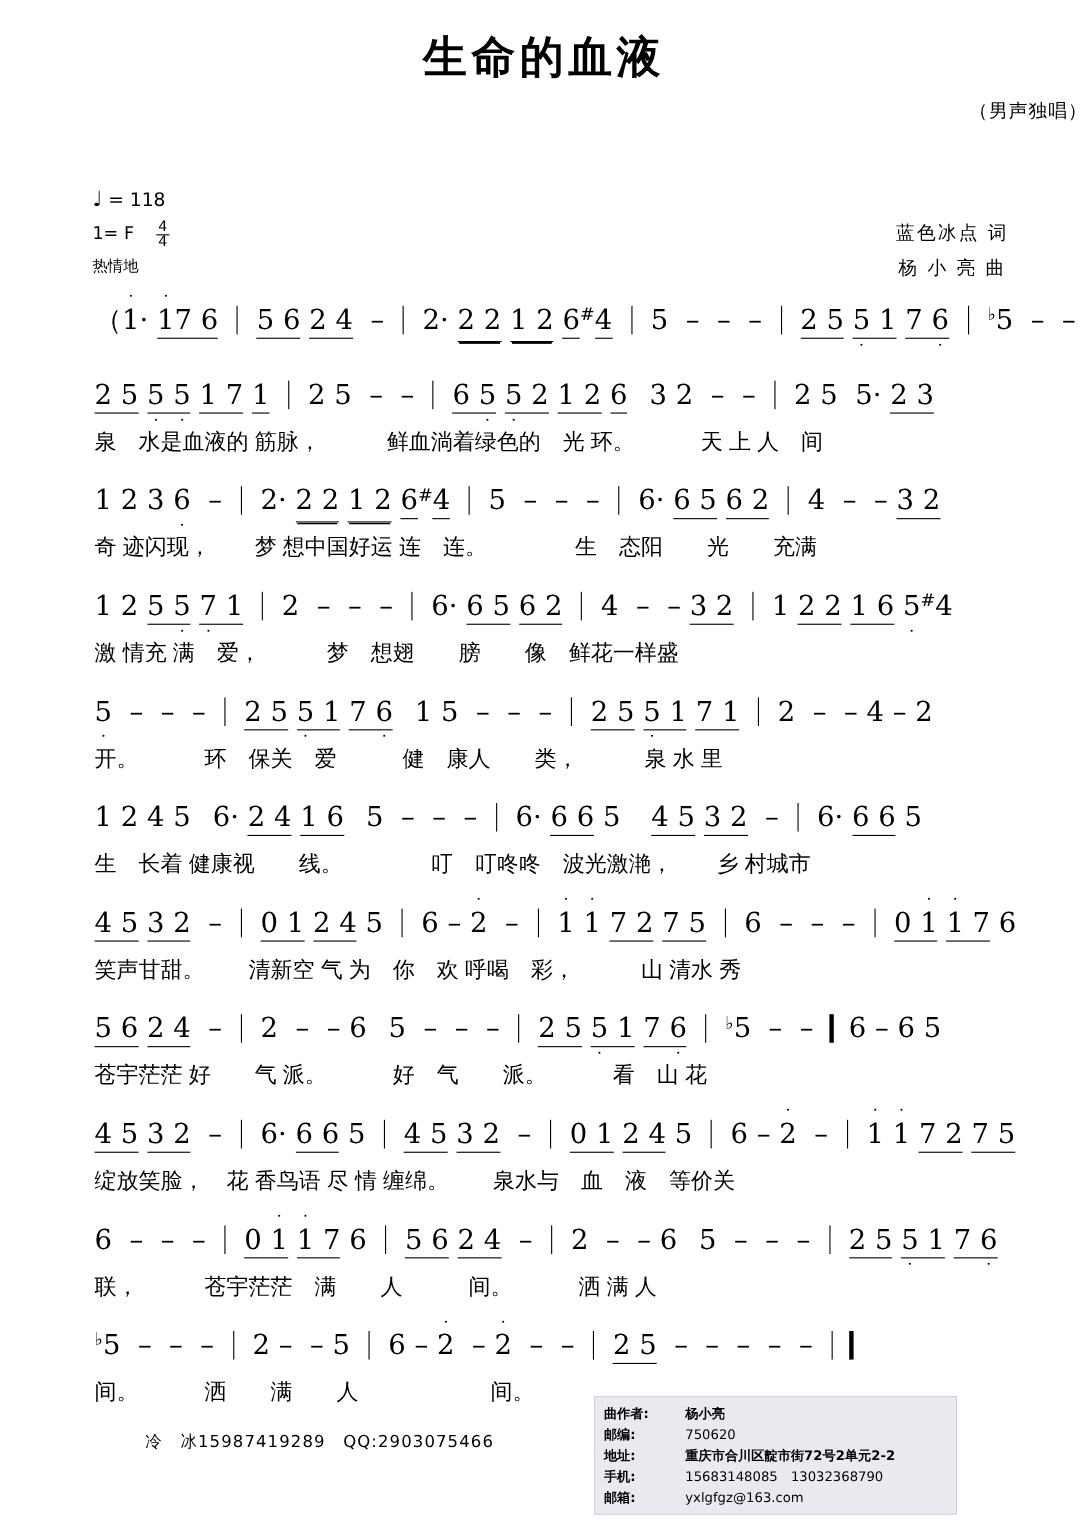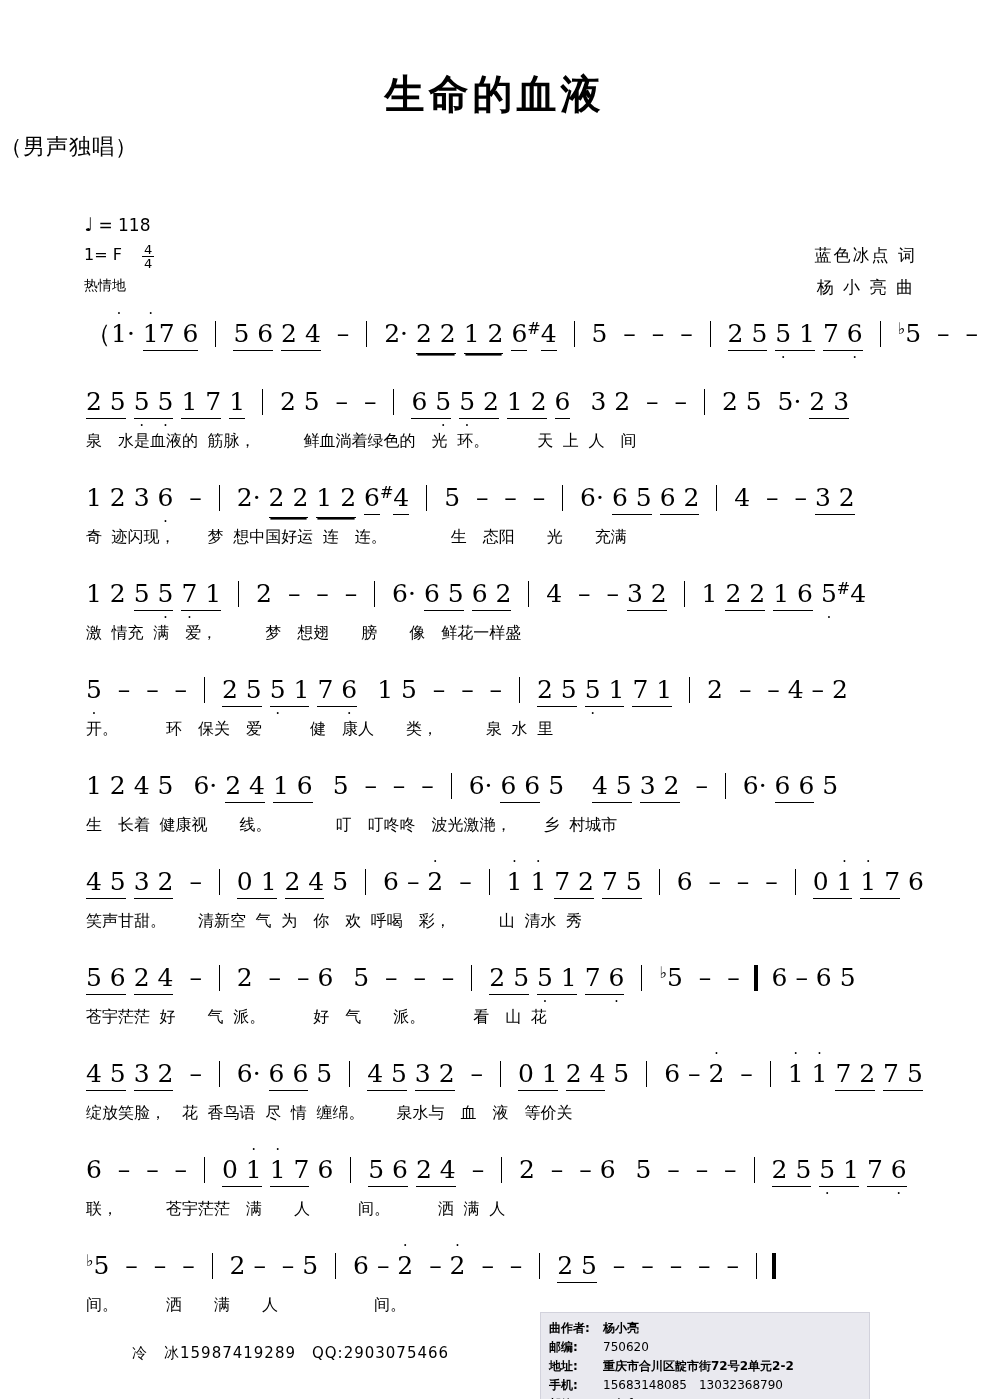--- a/index.html
+++ b/index.html
@@ -13,26 +13,26 @@
   }
   .sheet{position:relative;width:989px;height:1399px;}
 
   
   .title{
     text-align:center;
     font-family:"DejaVu Sans", sans-serif;
     font-weight:bold;
     font-size:40px;
     letter-spacing:4px;
-    margin-top:67px;
+    margin-top:24px;
   }
   .subtitle{
-    text-align:left;
+    text-align:right;
     font-family:Liberation Mono, monospace;
-    font-size:22px;
+    font-size:17px;
     margin-top:10px;
     letter-spacing:1px;
   }
   .subtitle2{
     text-align:center;
     font-family:"DejaVu Sans", sans-serif;
     font-size:17px;
     margin-top:8px;
     letter-spacing:1px;
   }
@@ -74,22 +74,22 @@
     font-family:"DejaVu Serif", serif;
     font-size:25px;
     letter-spacing:0px;
     white-space:nowrap;
   }
   .lyrics{
     position:absolute;
     left:86px;
     top:44px;
     width:820px;
-    font-family:Liberation Mono, monospace;
-    font-size:16px;
+    font-family:Liberation Sans, sans-serif;
+    font-size:20px;
     white-space:nowrap;
   }
   .n{display:inline-block;position:relative;}
   
   .u1{border-bottom:1.6px solid #000;padding-bottom:2px;}
   .u2{border-bottom:1.6px solid #000;padding-bottom:5px;box-shadow:0 3px 0 -1.4px #000;}
   .bar{display:inline-block;width:0;border-left:1.6px solid #000;height:26px;vertical-align:-5px;margin:0 9px;}
   .bar.thick{border-left:4px solid #000;margin:0 6px;}
   .sp{display:inline-block;width:12px;}
   .dot-r{font-size:25px;}
@@ -111,21 +111,21 @@
     left:540px; top:1245px;
     width:330px;height:108px;
     background:#e9e9ef;
     border:1px solid #d2d2dc;
     font-family:"DejaVu Sans", sans-serif;
     font-size:12px;
     padding:6px 8px;
     box-sizing:border-box;
     line-height:19px;
   }
-  .infobox .row{display:flex;}
+  .infobox .row{display:flex;gap:20px;}
   .infobox .lbl{font-weight:bold;width:54px;flex:0 0 54px;}
   .infobox .val{flex:1;}
   .infobox .val.b{font-weight:bold;}
 </style>
 </head>
 <body>
 
 <div class="sheet">
 
   <div class="title">生命的血液</div>

